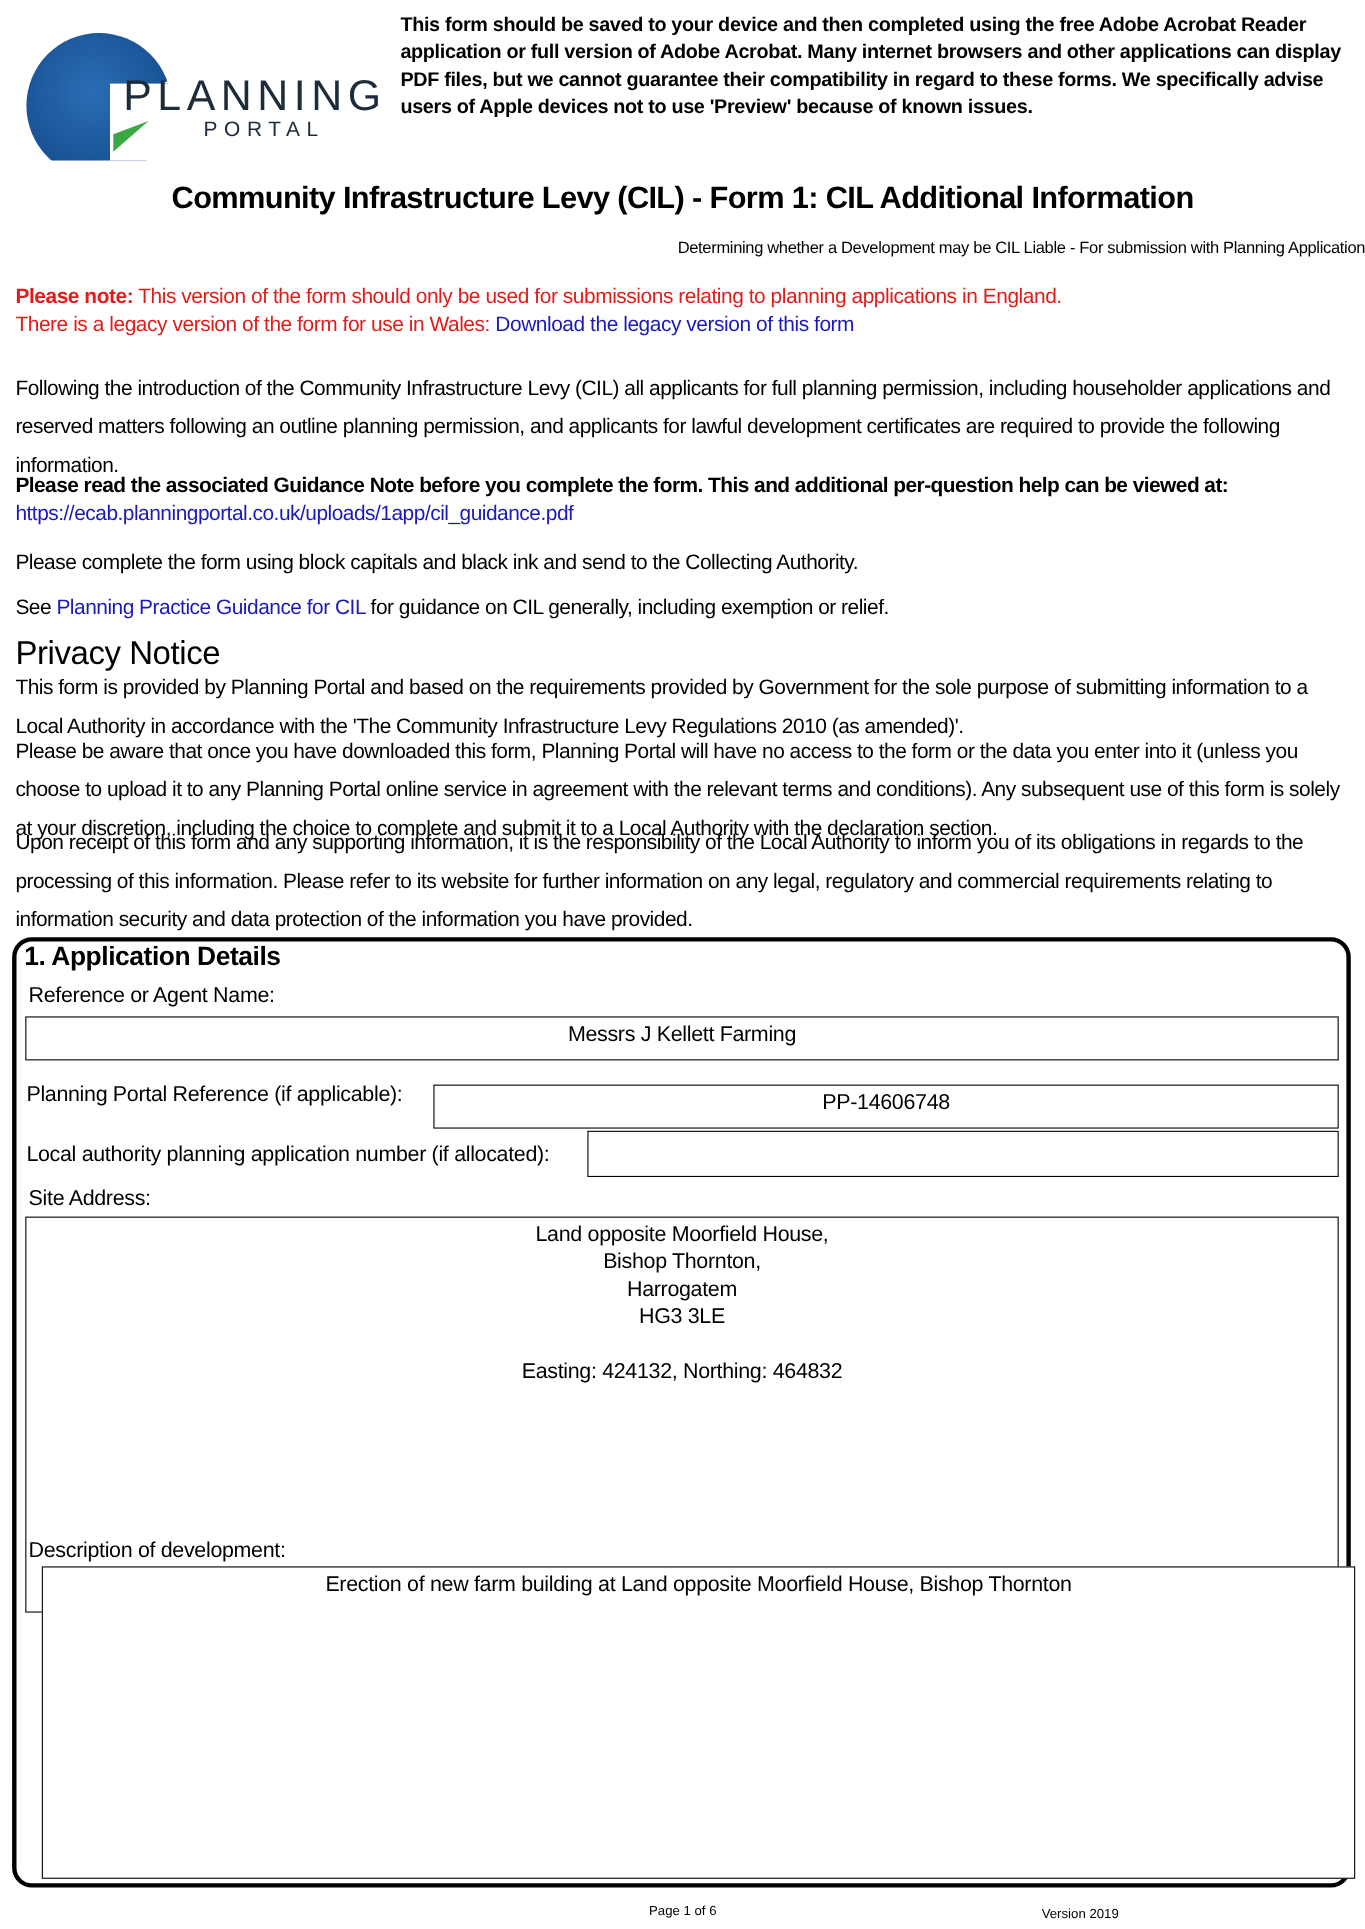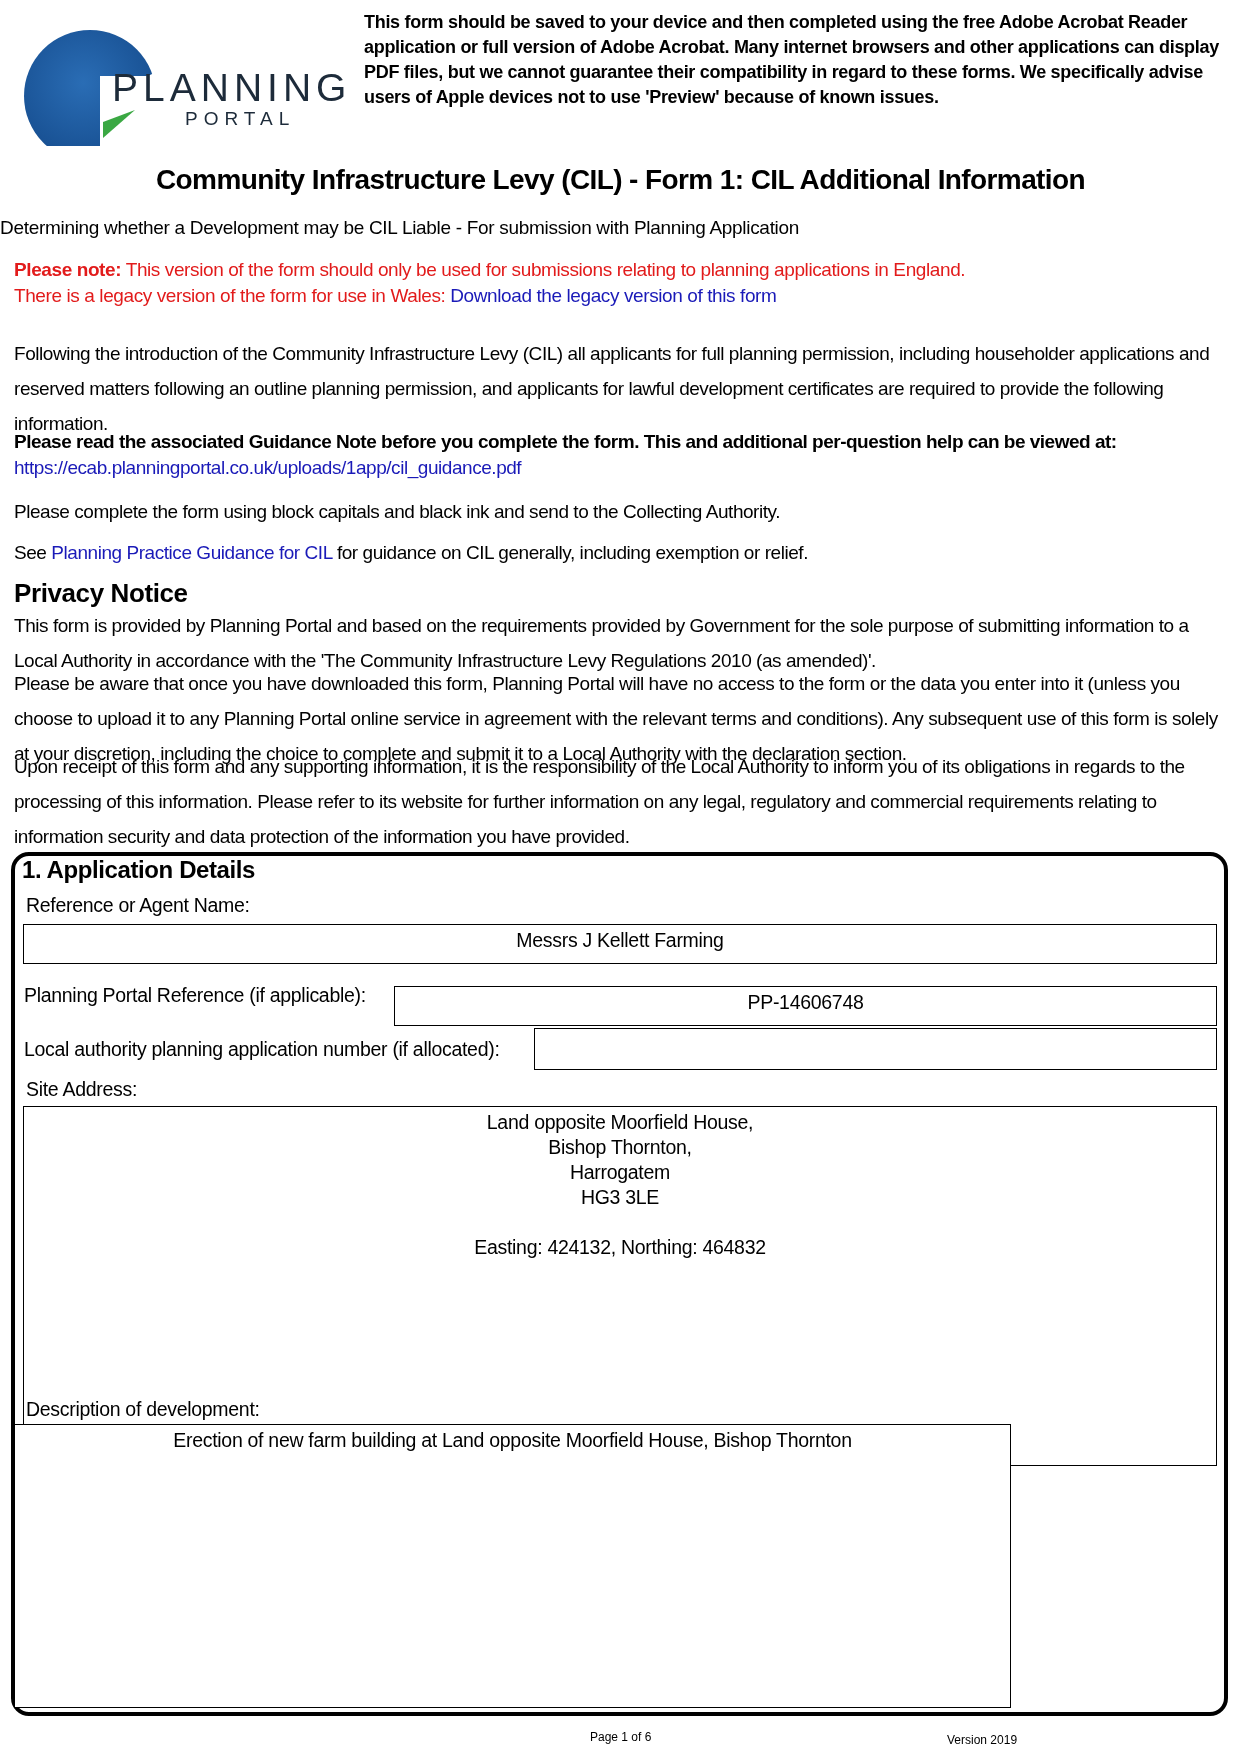--- a/index.html
+++ b/index.html
@@ -2,49 +2,49 @@
 <html><head>
 <meta charset="utf-8">
 <style>
   html, body { margin:0; padding:0; background:#fff; }
   body { width:1241px; height:1754px; position:relative; overflow:hidden;
          font-family:"Liberation Sans", "DejaVu Sans", sans-serif; color:#000; }
   .abs { position:absolute; }
   #logo { left:16px; top:14px; width:290px; height:132px; }
   #notice { left:364px; top:10px; width:860px; font-weight:bold; font-size:18px; line-height:25px; letter-spacing:-0.3px; }
   #title { left:0; top:164px; width:1241px; text-align:center; font-weight:bold; font-size:28px; letter-spacing:-0.6px; }
-  #subtitle { left:0; top:217px; width:1241px; text-align:left; font-size:19px; letter-spacing:-0.3px; }
+  #subtitle { left:0; top:217px; width:1241px; text-align:right; font-size:15px; letter-spacing:-0.3px; }
   .red { color:#e21b1b; }
   .link { color:#1a1ab8; }
   #note1 { left:14px; top:259px; font-size:19px; letter-spacing:-0.4px; }
   #note2 { left:14px; top:285px; font-size:19px; letter-spacing:-0.4px; }
   .para { left:14px; width:1216px; font-size:19px; line-height:35px; letter-spacing:-0.45px; }
   #intro { top:336px; }
   #guidance { top:424px; font-weight:bold; letter-spacing:-0.5px; }
   #guidance-link { top:450px; }
   #block-caps { top:494px; }
   #see-line { top:535px; }
-  #privacy-title { left:14px; top:578px; font-weight:bold; font-size:26px; letter-spacing:-0.4px; }
+  #privacy-title { left:14px; top:578px; font-weight:normal; font-size:30px; letter-spacing:-0.4px; }
   #priv1 { top:608px; }
   #priv2 { top:666px; }
   #priv3 { top:749px; }
   #section { left:11px; top:852px; width:1217px; height:864px; border:4px solid #000; border-radius:18px; box-sizing:border-box; }
   #sec-title { left:22px; top:856px; font-weight:bold; font-size:24px; letter-spacing:-0.4px; }
   .label { font-size:19.5px; letter-spacing:-0.3px; }
   .box { border:1.5px solid #000; box-sizing:border-box; font-size:19.5px; padding:3px 3px; letter-spacing:-0.3px; line-height:25px; white-space:pre-wrap; background:#fff;text-align:center; }
   #lbl-applicant { left:26px; top:894px; }
   #fld-applicant { left:23px; top:924px; width:1194px; height:40px; }
   #lbl-ppref { left:24px; top:984px; }
   #fld-ppref { left:394px; top:986px; width:823px; height:40px; }
   #lbl-lapn { left:24px; top:1038px; }
   #fld-lapn { left:534px; top:1028px; width:683px; height:42px; }
   #lbl-site { left:26px; top:1078px; }
   #fld-site { left:23px; top:1106px; width:1194px; height:360px; }
   #lbl-desc { left:26px; top:1398px; }
-  #fld-desc { left:14px; top:1424px; width:997px; height:284px; }
+  #fld-desc { left:38px; top:1424px; width:1194px; height:284px; }
   #page-num { left:590px; top:1730px; font-size:12px; }
   #version { left:947px; top:1733px; font-size:12px; }
 </style>
 </head>
 <body>
 
 <div id="logo" class="abs">
   <svg width="290" height="132" viewBox="0 0 290 132">
     <defs>
       <radialGradient id="lg" cx="45%" cy="40%" r="60%">

